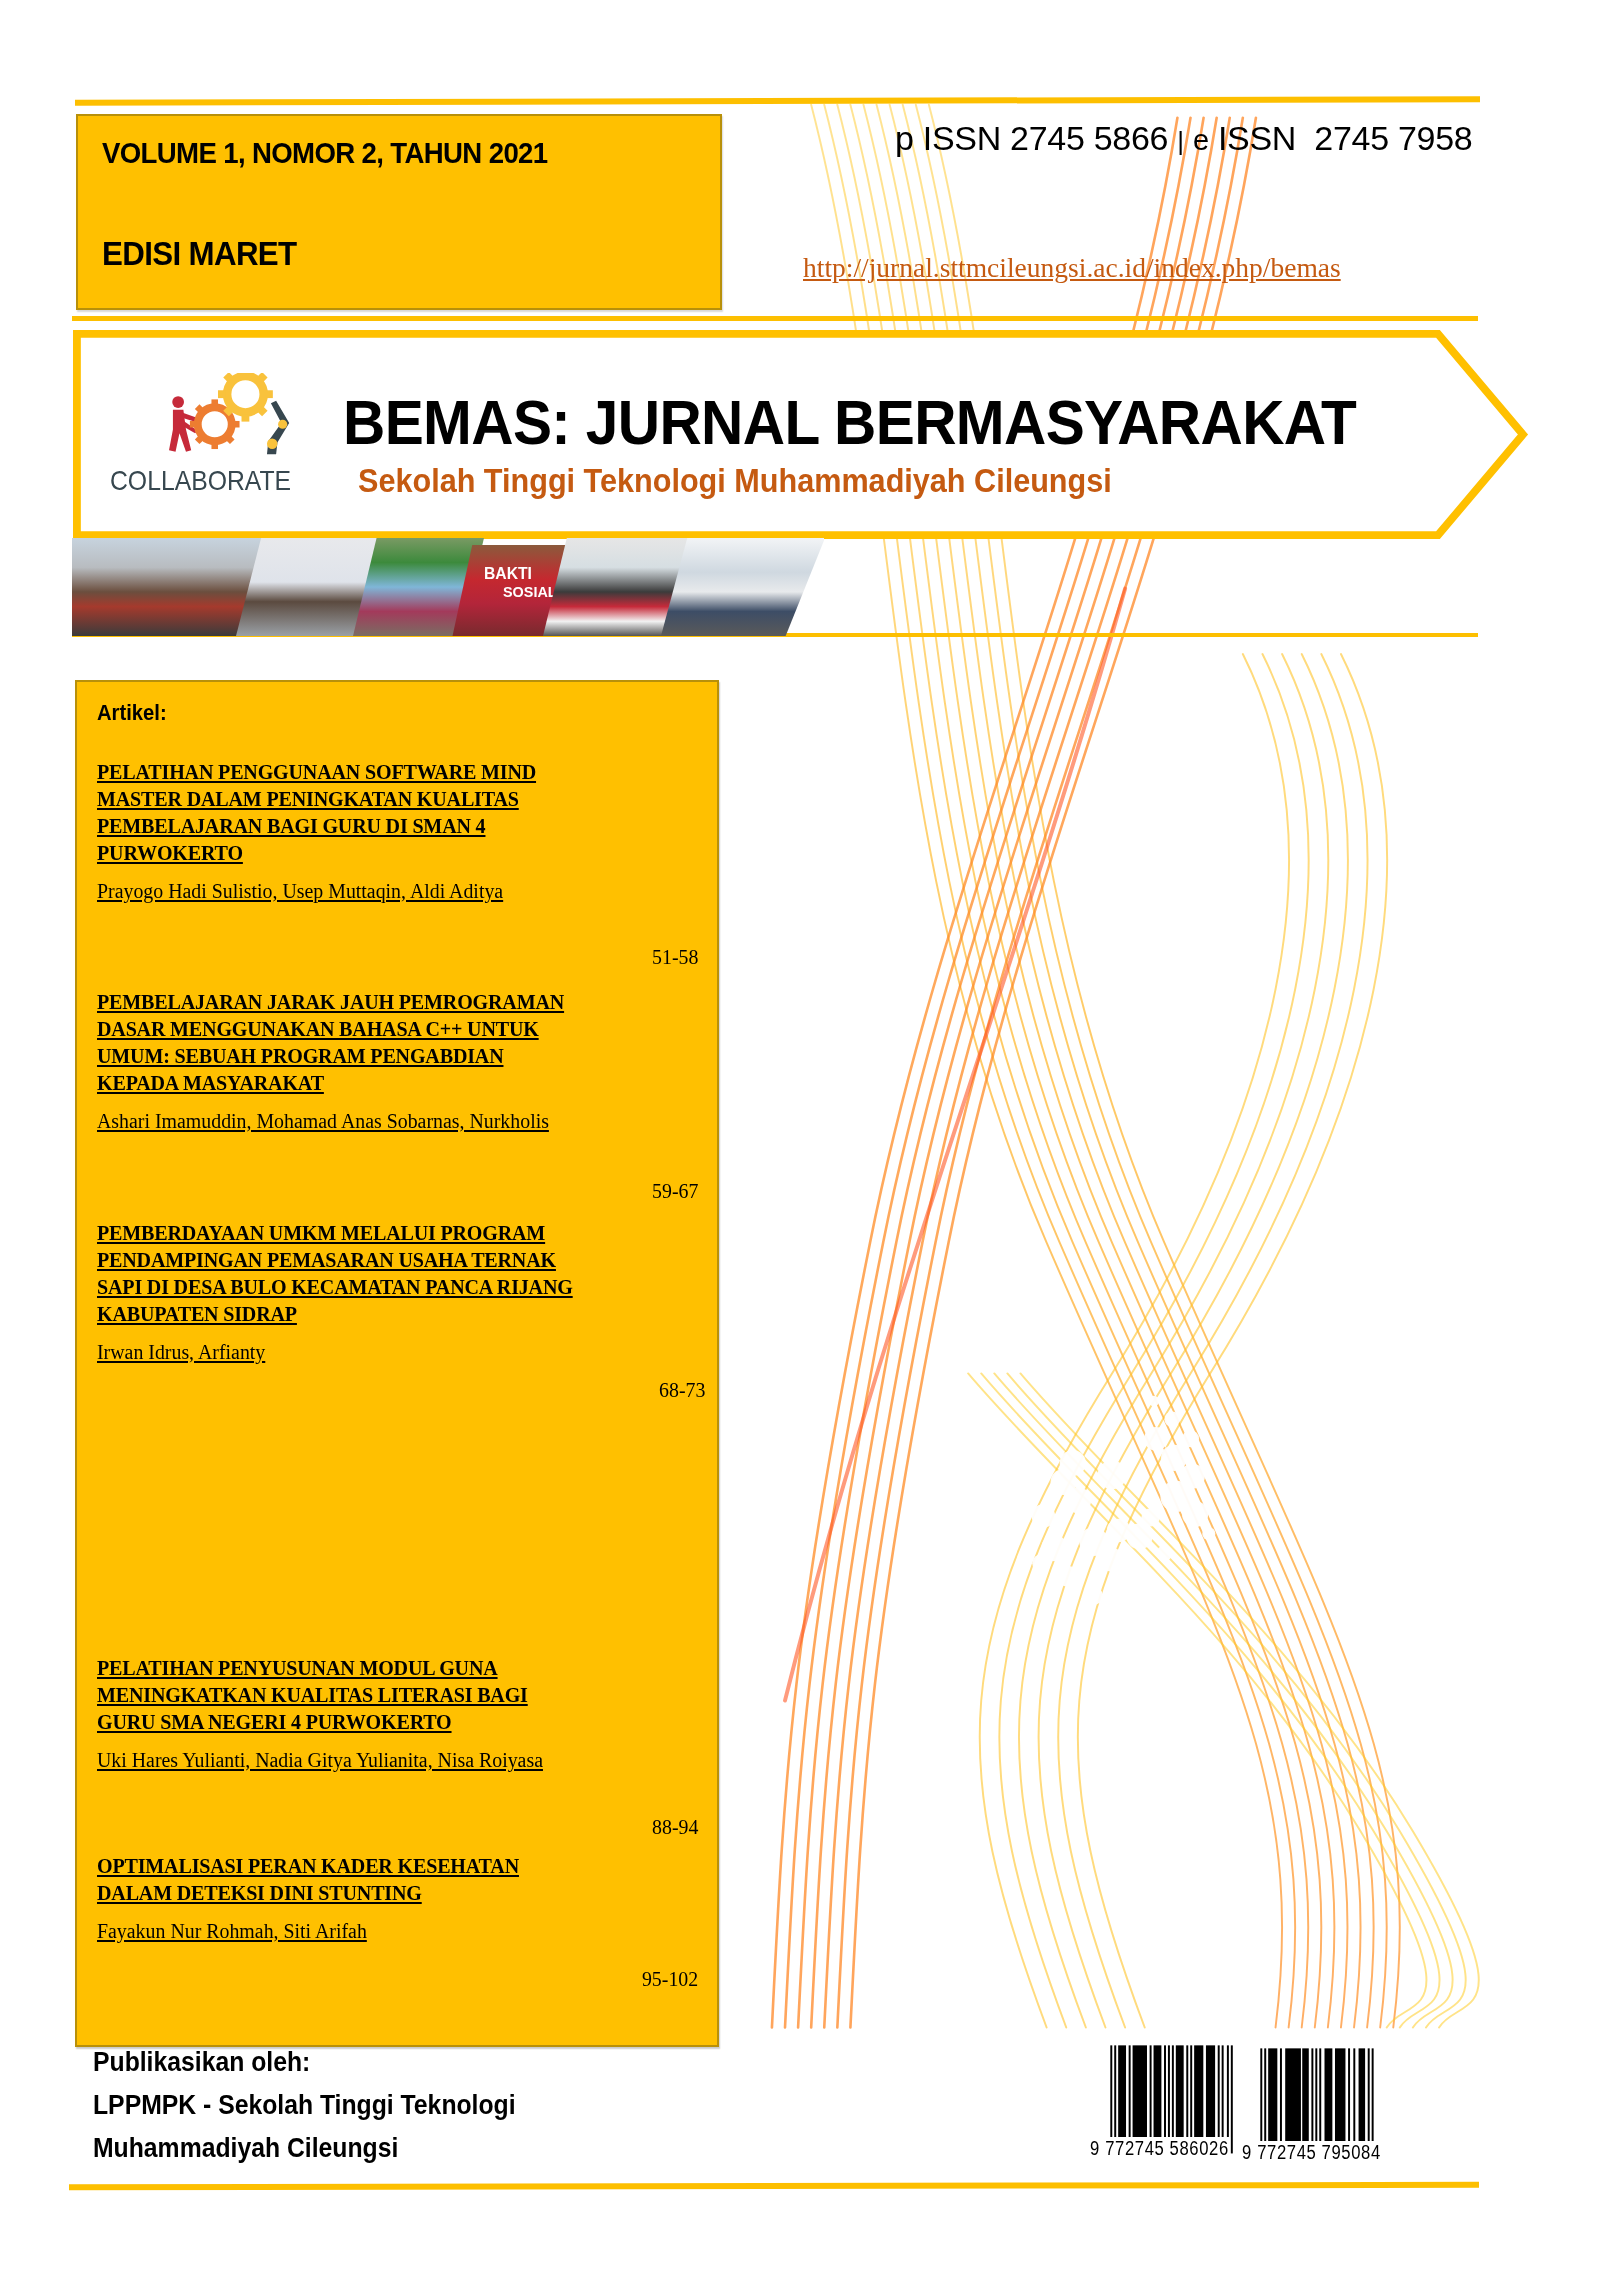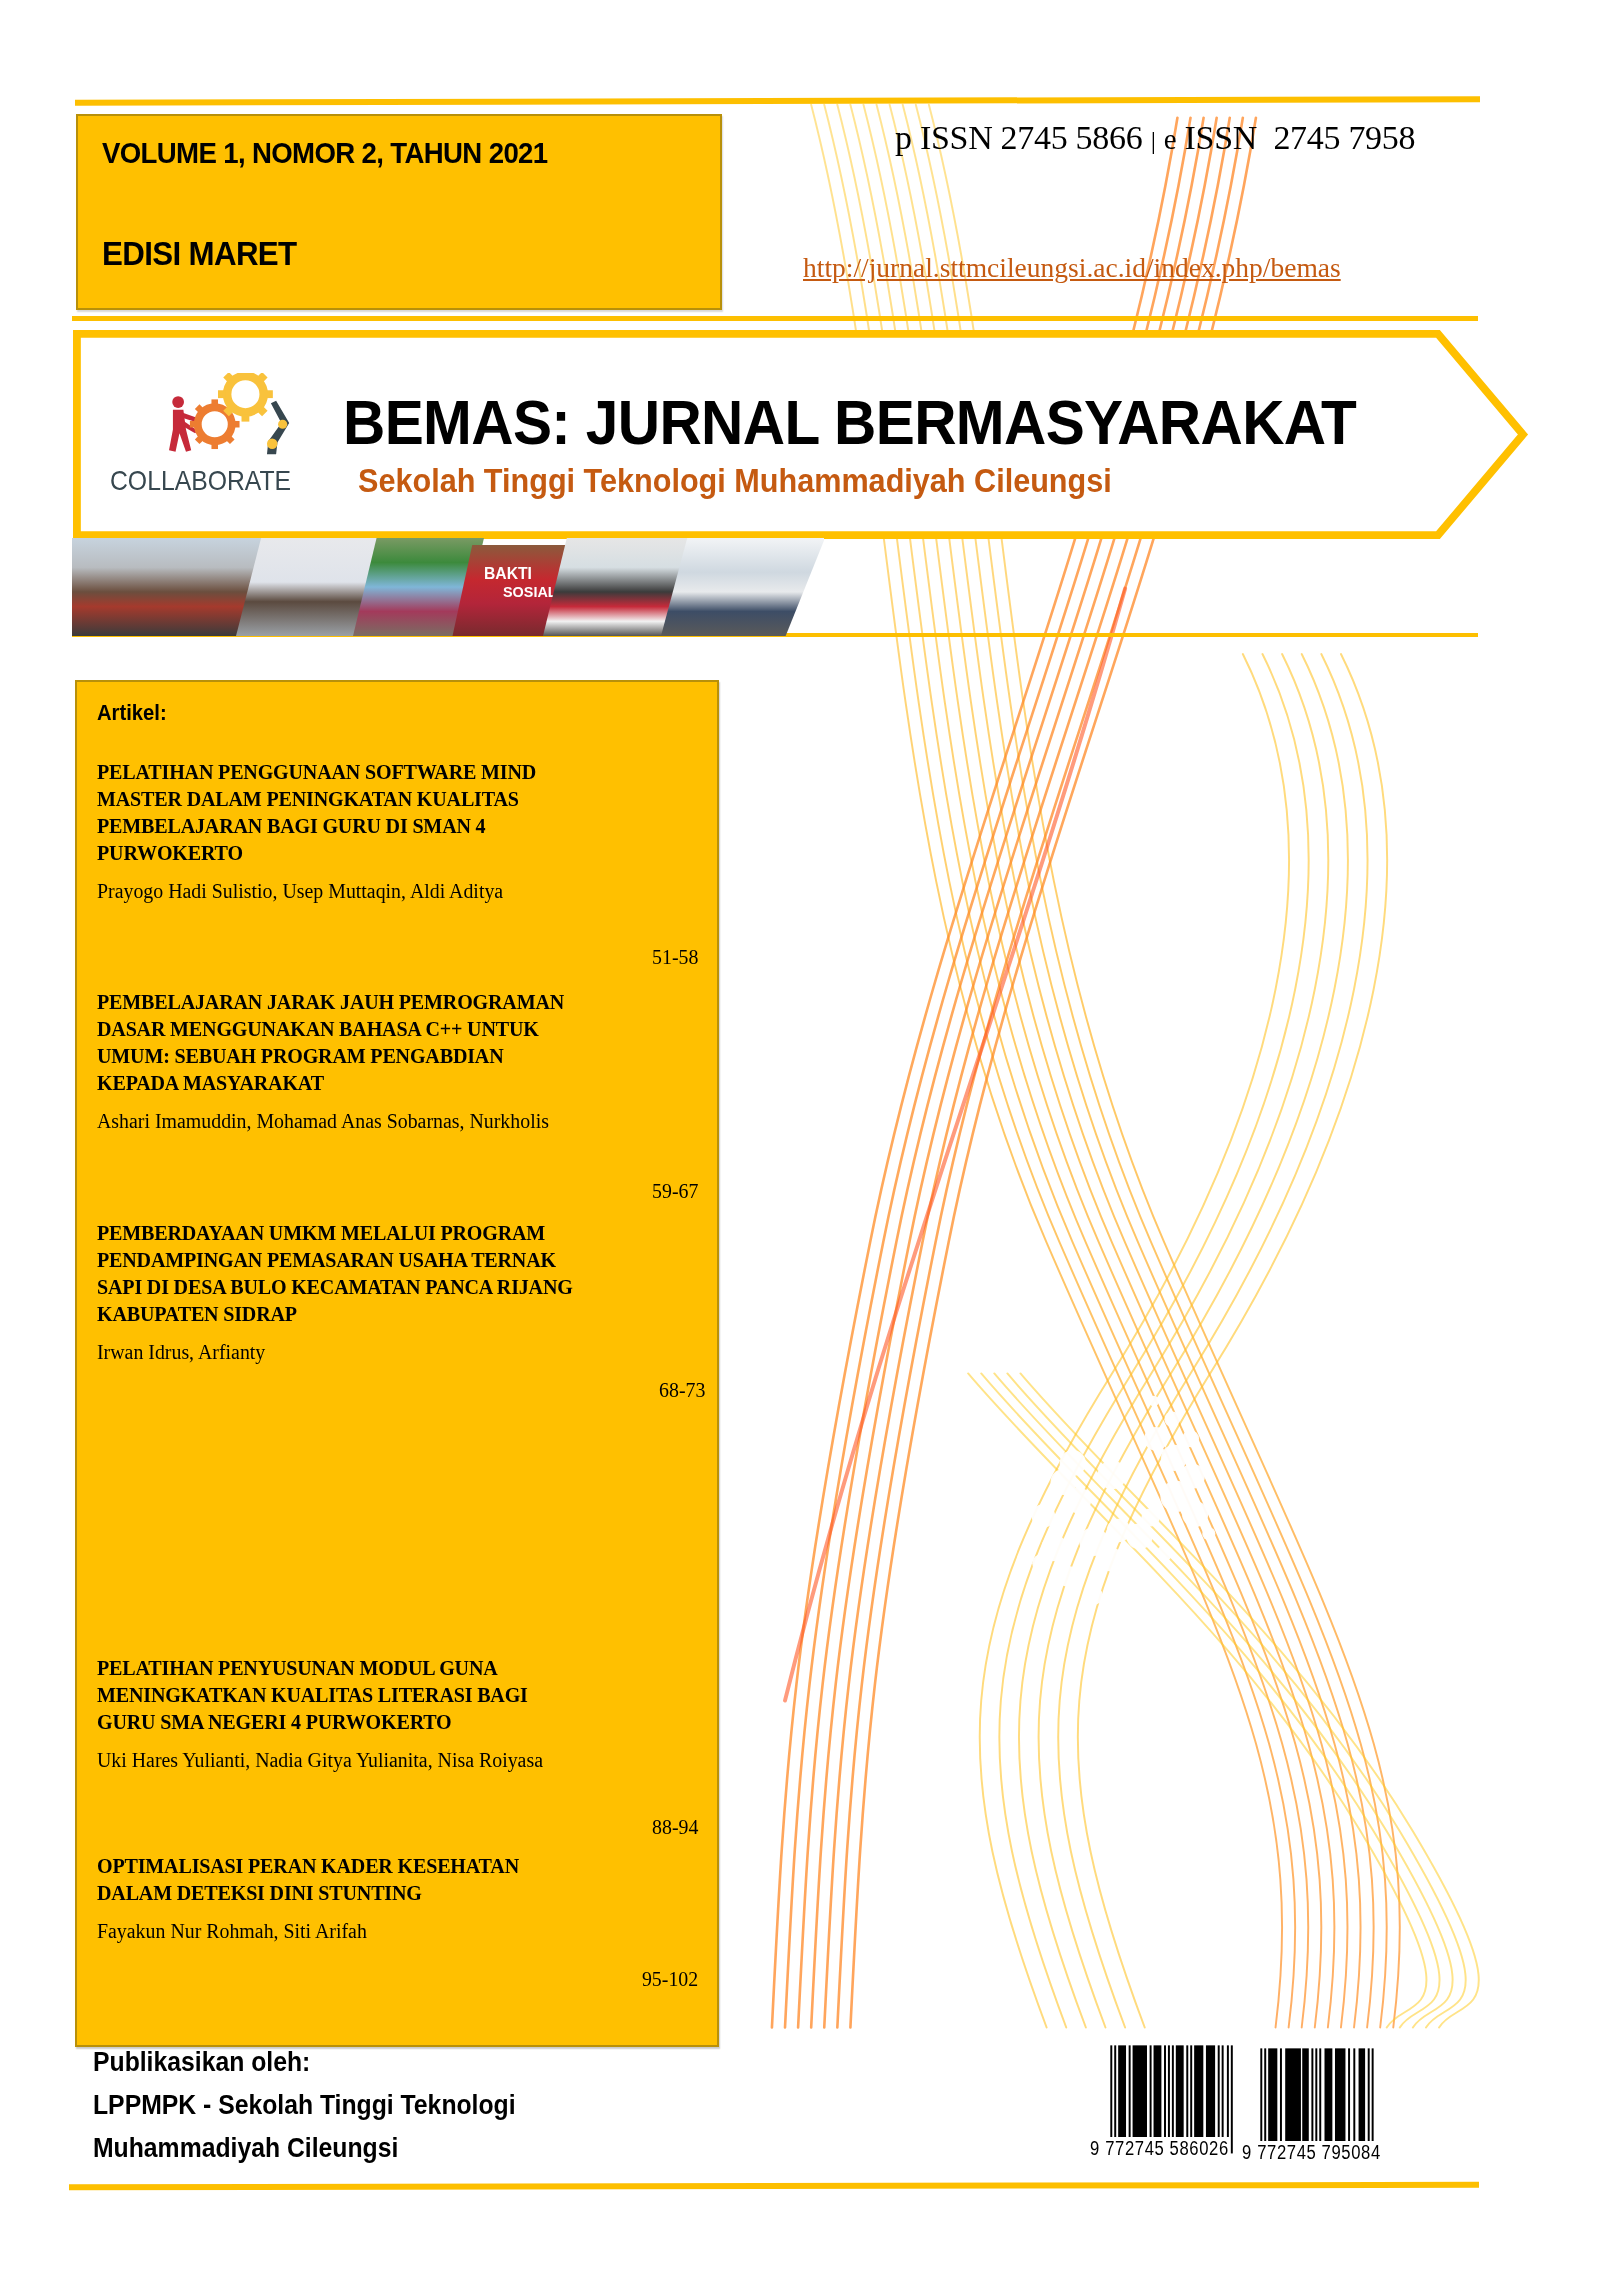--- a/index.html
+++ b/index.html
@@ -8,40 +8,40 @@
   .rule { position:absolute; height:5.9px; background:#fdbf00; }
 
   
   #wave { position:absolute; left:0; top:0; width:1623px; height:2295px; pointer-events:none; }
 
   
   .issue-box { left:76px; top:114px; width:646px; height:196px; background:#ffc000; border:2.6px solid #b8900a; box-sizing:border-box; box-shadow:1.3px 2px 1.3px rgba(0,0,0,0.15); }
   .issue-vol { position:absolute; left:23.6px; top:19.6px; font-family:"Liberation Sans", sans-serif; font-weight:bold; font-size:30px; letter-spacing:-0.7px; transform:scaleX(0.92); transform-origin:left top; white-space:nowrap; }
   .issue-ed { position:absolute; left:23.6px; top:118px; font-family:"Liberation Sans", sans-serif; font-weight:bold; font-size:34px; letter-spacing:-0.7px; transform:scaleX(0.92); transform-origin:left top; white-space:nowrap; }
 
-  .issn { left:895px; top:119px; font-family:Liberation Serif, serif; font-size:34px; white-space:nowrap; letter-spacing:-0.3px; }
+  .issn { left:895px; top:119px; font-family:Liberation Sans, sans-serif; font-size:34px; white-space:nowrap; letter-spacing:-0.3px; }
   .issn .sep { font-size:26px; }
   .issn .e { font-size:29px; }
   .url { left:803px; top:252px; font-family:"Liberation Serif", serif; font-size:27.5px; color:#c55a11; text-decoration:underline; white-space:nowrap; }
 
   
   #banner-shape { position:absolute; left:72px; top:330px; width:1465px; height:209px; }
   .logo { left:105px; top:373px; width:209px; height:124px; }
   .logo-text { position:absolute; left:5.2px; top:92px; font-family:"Liberation Sans", sans-serif; font-size:27.5px; color:#37474f; letter-spacing:0px; transform:scaleX(0.9); transform-origin:left top; }
   .title { left:343px; top:386px; font-family:"Liberation Sans", sans-serif; font-weight:bold; font-size:63px; white-space:nowrap; letter-spacing:-0.7px; transform:scaleX(0.93); transform-origin:left top; }
   .subtitle { left:358px; top:461px; font-family:"Liberation Sans", sans-serif; font-weight:bold; font-size:34px; color:#c55a11; white-space:nowrap; transform:scaleX(0.9); transform-origin:left top; }
 
   
   .photos { left:72px; top:538px; width:752px; height:98px; overflow:hidden; }
   .photo { position:absolute; top:0; height:98px; }
 
   
   .articles { left:75px; top:652px; width:644px; height:1367px; background:#ffc000; border:2.6px solid #b8900a; box-sizing:border-box; box-shadow:1.3px 2px 1.3px rgba(0,0,0,0.2);margin-top:28px; }
   .art-head { position:absolute; left:19.6px; top:18.3px; font-family:"Liberation Sans", sans-serif; font-weight:bold; font-size:22px; transform:scaleX(0.92); transform-origin:left top; }
-  .art { position:absolute; left:19.6px; width:602px; }
+  .art { position:absolute; left:19.6px; width:602px;text-decoration:underline; }
   .art-title { font-family:"Liberation Serif", serif; font-weight:bold; font-size:21.6px; line-height:27px; transform:scaleX(0.93); transform-origin:left top; width:654px; white-space:pre-line; letter-spacing:-0.2px; }
   .art-auth { font-family:"Liberation Serif", serif; font-size:21.6px; margin-top:11.8px; transform:scaleX(0.92); transform-origin:left top; white-space:nowrap; }
   .art-pages { position:absolute; right:0; font-family:"Liberation Serif", serif; font-size:21.6px; transform:scaleX(0.92); transform-origin:right top; }
 
   
   .publisher { left:93px; top:2040px; font-family:"Liberation Sans", sans-serif; font-weight:bold; font-size:27.5px; line-height:43px; transform:scaleX(0.9); transform-origin:left top; }
   .barcodes { left:1089px; top:2044px; width:406px; height:118px; }
   .barcode { position:absolute; top:0; height:118px; }
   .barcode-num { position:absolute; font-family:"Liberation Sans", sans-serif; font-size:19.6px; letter-spacing:0.7px; background:#fff; padding:0 1.3px; white-space:nowrap; transform:scaleX(0.85); transform-origin:left top; }
 </style>

